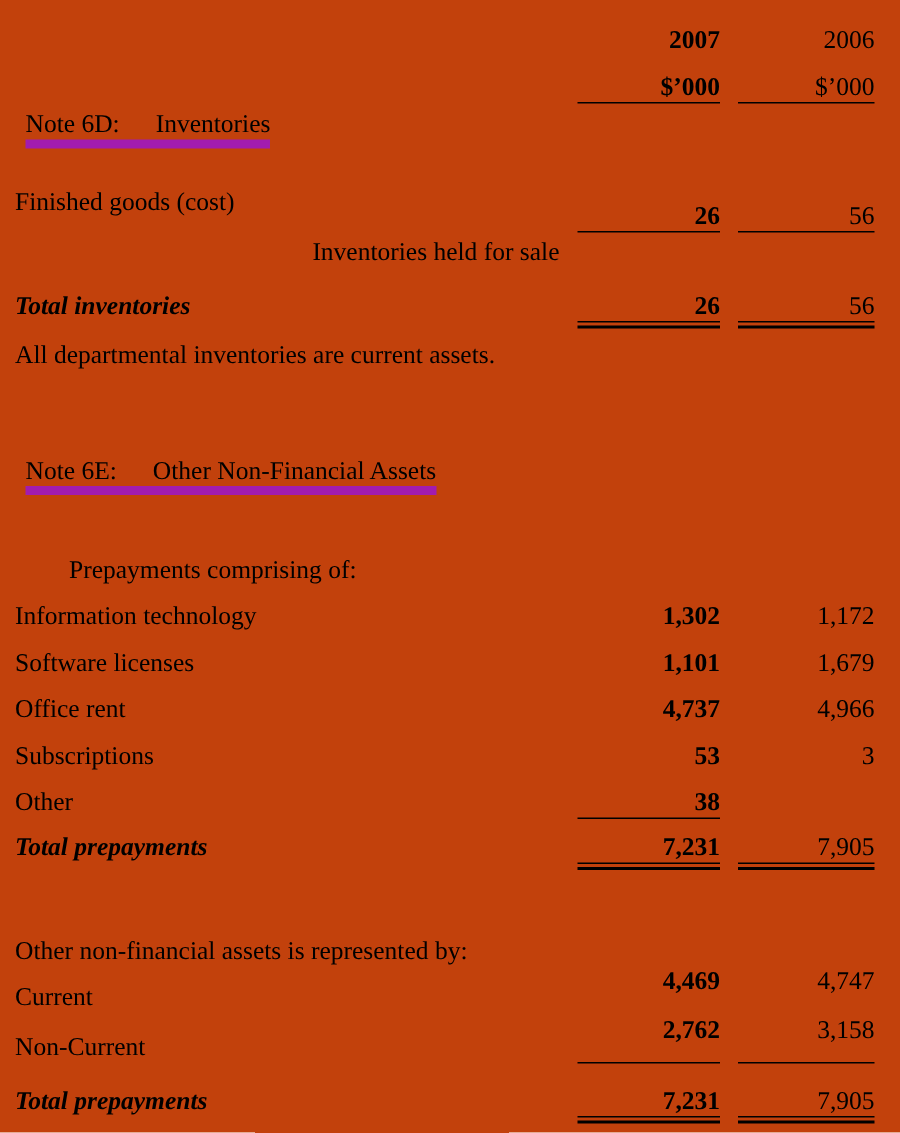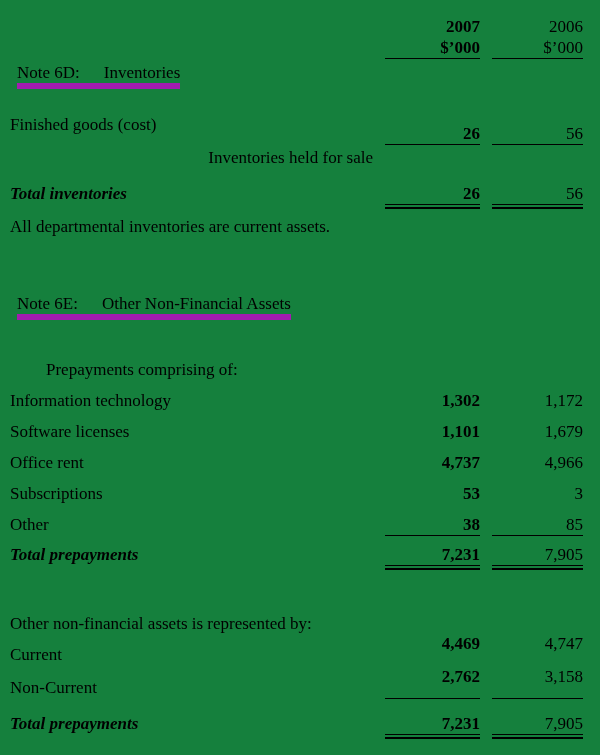--- a/index.html
+++ b/index.html
@@ -6,21 +6,21 @@
     margin: 0;
     padding: 0;
     background: #ffffff;
   }
   .page {
     position: relative;
     width: 600px;
     height: 755px;
     box-sizing: border-box;
     padding: 16px 17px 0 10px;
-    background: #15803d;
+    background: #c2410c;
     color: #000000;
     font-family: "Liberation Serif", "DejaVu Serif", serif;
     font-size: 17px;
     line-height: 21px;
     overflow: hidden;
   }
   .row {
     display: grid;
     grid-template-columns: 1fr 95px 91px;
     column-gap: 12px;
@@ -53,21 +53,21 @@
   }
   .note-heading .hwrap {
     display: inline-block;
     border-bottom: 6px solid #a21caf;
     padding-bottom: 1px;
   }
   .hgap { display: inline-block; width: 24px; }
   .caption { margin: 0; }
 
   
-  .m-units      { margin-top: 0; }
+  .m-units      { margin-top: 10px; }
   .m-fg         { margin-top: 25px; }
   .m-ihfs       { margin-top: 11px; text-align: right; }
   .m-totinv     { margin-top: 15px; }
   .m-footnote   { margin-top: 11px; }
   .m-note6e     { margin-top: 57px; }
   .m-prepcap    { margin-top: 39px; margin-left: 36px; }
   .m-item       { margin-top: 10px; }
   .m-tot1       { margin-top: 8px; }
   .m-repcap     { margin-top: 47px; }
   .m-current    { margin-top: 10px; }
@@ -134,21 +134,20 @@
     <div class="cell num">4,966</div>
   </div>
   <div class="row m-item">
     <div class="cell">Subscriptions</div>
     <div class="cell num b">53</div>
     <div class="cell num">3</div>
   </div>
   <div class="row m-item">
     <div class="cell">Other</div>
     <div class="cell num b u">38</div>
-    <div class="cell num u">85</div>
   </div>
   <div class="row m-tot1">
     <div class="cell bi">Total prepayments</div>
     <div class="cell num b uu">7,231</div>
     <div class="cell num uu">7,905</div>
   </div>
 
   <p class="caption m-repcap">Other non-financial assets is represented by:</p>
 
   <div class="row m-current lift">

